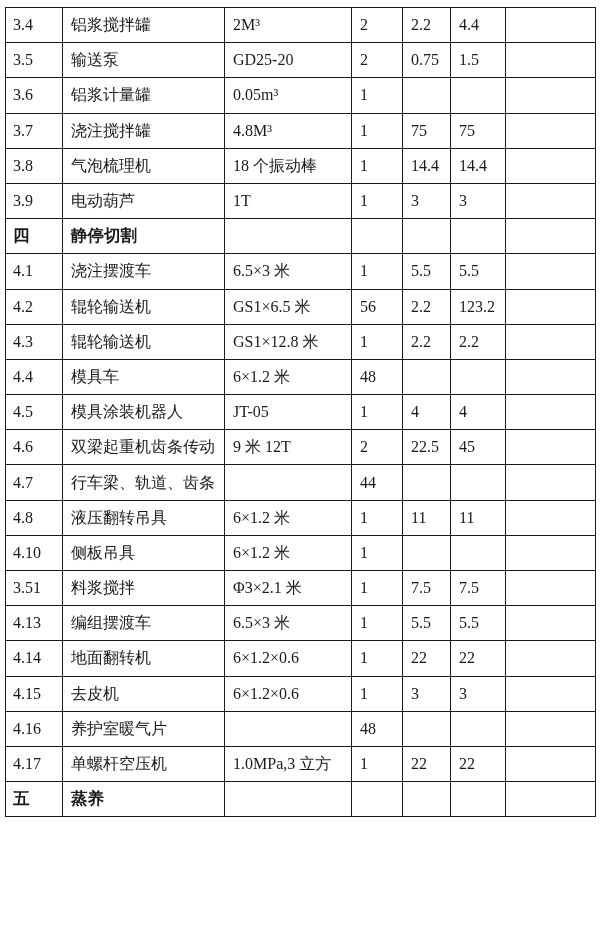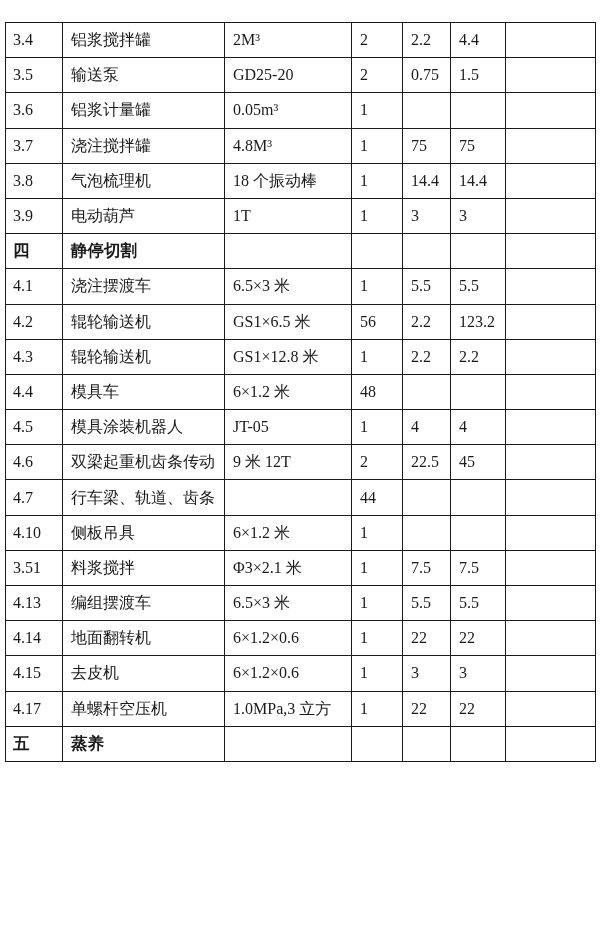--- a/index.html
+++ b/index.html
@@ -14,21 +14,21 @@
   }
   .doc-page {
     position: relative;
     width: 600px;
     height: 929px;
     background: #ffffff;
   }
   table.equip-table {
     position: absolute;
     left: 5px;
-    top: 22px;
+    top: 7px;
     width: 590px;
     border-collapse: collapse;
     table-layout: fixed;
   }
   table.equip-table td {
     border: 1px solid #1b1b1b;
     height: 34.2px;
     padding: 0 3px 0 8px;
     font-family: "Liberation Serif", "DejaVu Sans", serif;
     font-size: 16px;
@@ -179,20 +179,29 @@
         <tr>
           <td class="col-serial">4.7</td>
           <td class="col-name">行车梁、轨道、齿条</td>
           <td class="col-spec"></td>
           <td class="col-qty">44</td>
           <td class="col-power"></td>
           <td class="col-total"></td>
           <td class="col-remark"></td>
         </tr>
         <tr>
+          <td class="col-serial">4.8</td>
+          <td class="col-name">液压翻转吊具</td>
+          <td class="col-spec">6×1.2 米</td>
+          <td class="col-qty">1</td>
+          <td class="col-power">11</td>
+          <td class="col-total">11</td>
+          <td class="col-remark"></td>
+        </tr>
+        <tr>
           <td class="col-serial">4.10</td>
           <td class="col-name">侧板吊具</td>
           <td class="col-spec">6×1.2 米</td>
           <td class="col-qty">1</td>
           <td class="col-power"></td>
           <td class="col-total"></td>
           <td class="col-remark"></td>
         </tr>
         <tr>
           <td class="col-serial">3.51</td>
@@ -221,20 +230,29 @@
           <td class="col-total">22</td>
           <td class="col-remark"></td>
         </tr>
         <tr>
           <td class="col-serial">4.15</td>
           <td class="col-name">去皮机</td>
           <td class="col-spec">6×1.2×0.6</td>
           <td class="col-qty">1</td>
           <td class="col-power">3</td>
           <td class="col-total">3</td>
+          <td class="col-remark"></td>
+        </tr>
+        <tr>
+          <td class="col-serial">4.16</td>
+          <td class="col-name">养护室暖气片</td>
+          <td class="col-spec"></td>
+          <td class="col-qty">48</td>
+          <td class="col-power"></td>
+          <td class="col-total"></td>
           <td class="col-remark"></td>
         </tr>
         <tr>
           <td class="col-serial">4.17</td>
           <td class="col-name">单螺杆空压机</td>
           <td class="col-spec">1.0MPa,3 立方</td>
           <td class="col-qty">1</td>
           <td class="col-power">22</td>
           <td class="col-total">22</td>
           <td class="col-remark"></td>

